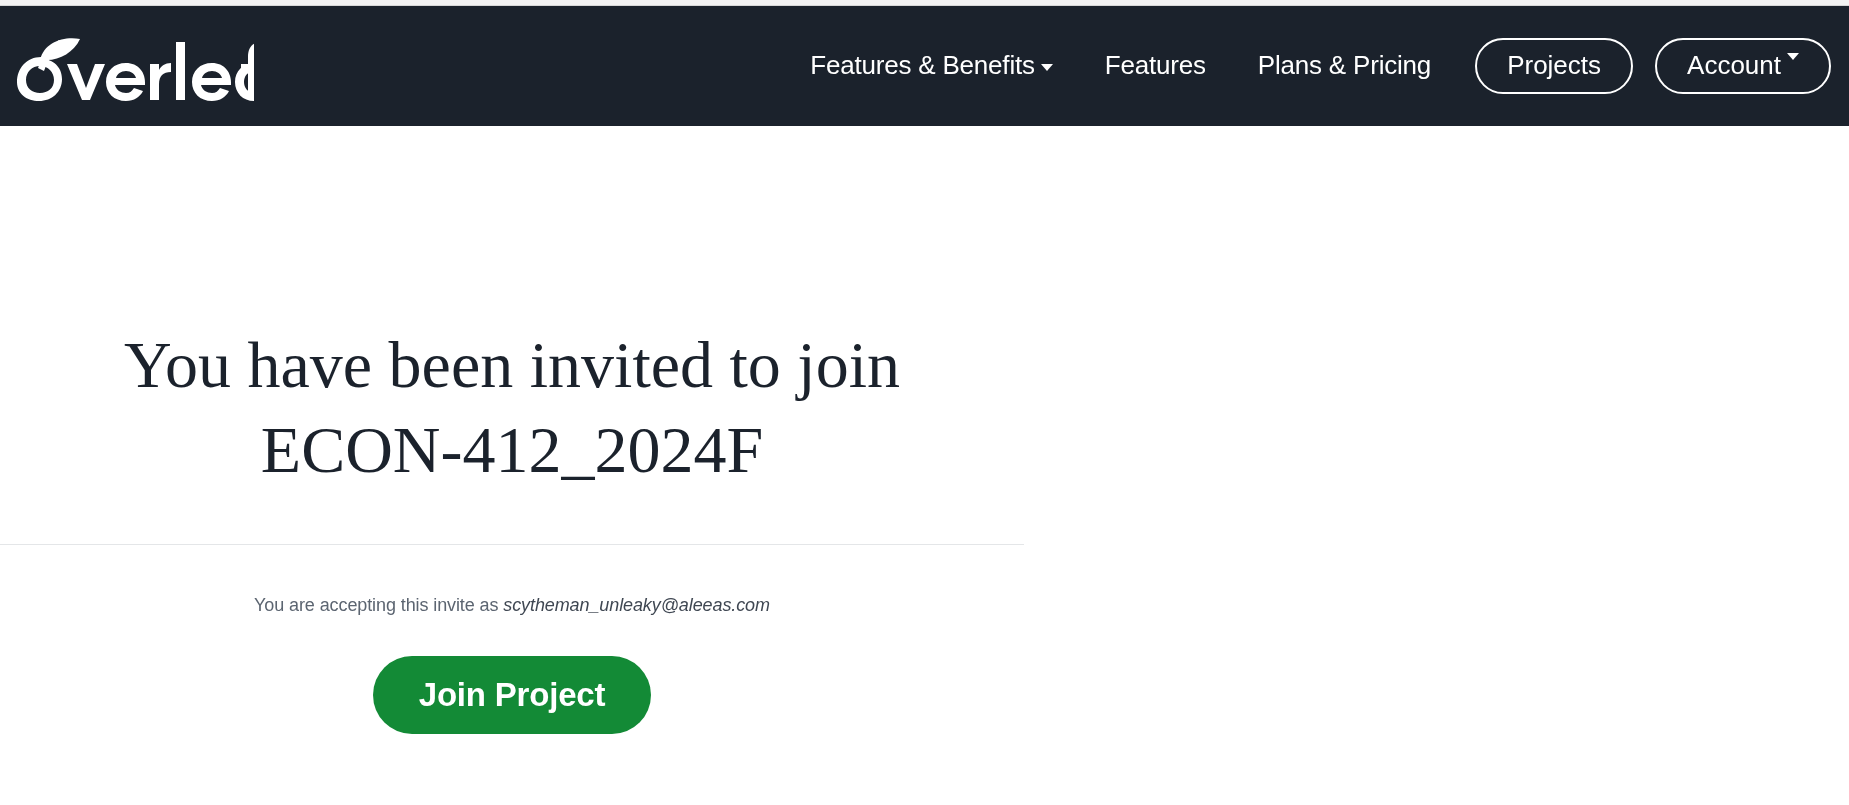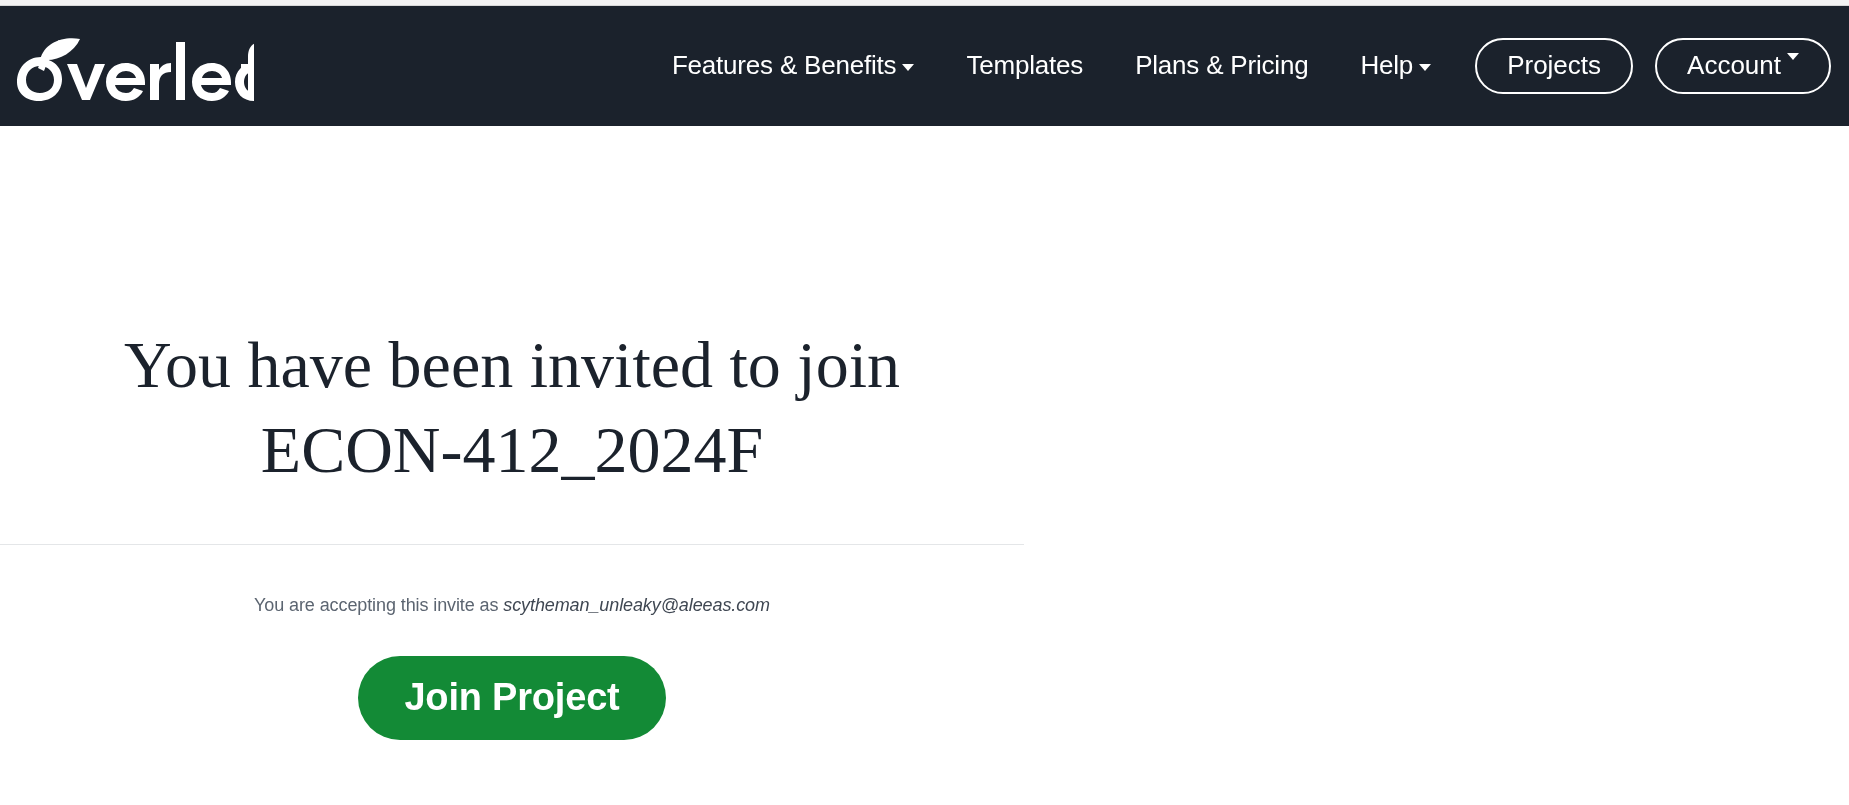--- a/index.html
+++ b/index.html
@@ -138,21 +138,21 @@
   }
 
   .join-wrap {
     margin-top: 40px;
   }
   .join-btn {
     display: inline-block;
     background: #138a36;
     color: #ffffff;
     font-family: "Liberation Sans", sans-serif;
-    font-size: 38px;
+    font-size: 33px;
     font-weight: bold;
     border: none;
     border-radius: 60px;
     padding: 19px 46px;
     cursor: pointer;
     letter-spacing: -0.2px;
     line-height: 1.2;
   }
 </style>
 </head>
@@ -209,31 +209,27 @@
   <span class="nav-spacer"></span>
 
   <div class="nav-links">
 
     <a class="nav-item" href="#">
       <span>Features &amp; Benefits</span>
       <span class="caret"></span>
     </a>
 
     <a class="nav-item" href="#">
-      <span>Templates</span>
+      <span>Features</span>
     </a>
 
     <a class="nav-item" href="#">
       <span>Plans &amp; Pricing</span>
     </a>
 
-    <a class="nav-item" href="#">
-      <span>Help</span>
-      <span class="caret"></span>
-    </a>
 
     <span class="pill-lead"></span>
 
     <a class="nav-pill" href="#">
       <span>Projects</span>
     </a>
 
     <span class="pill-gap"></span>
 
     <a class="nav-pill" href="#">

